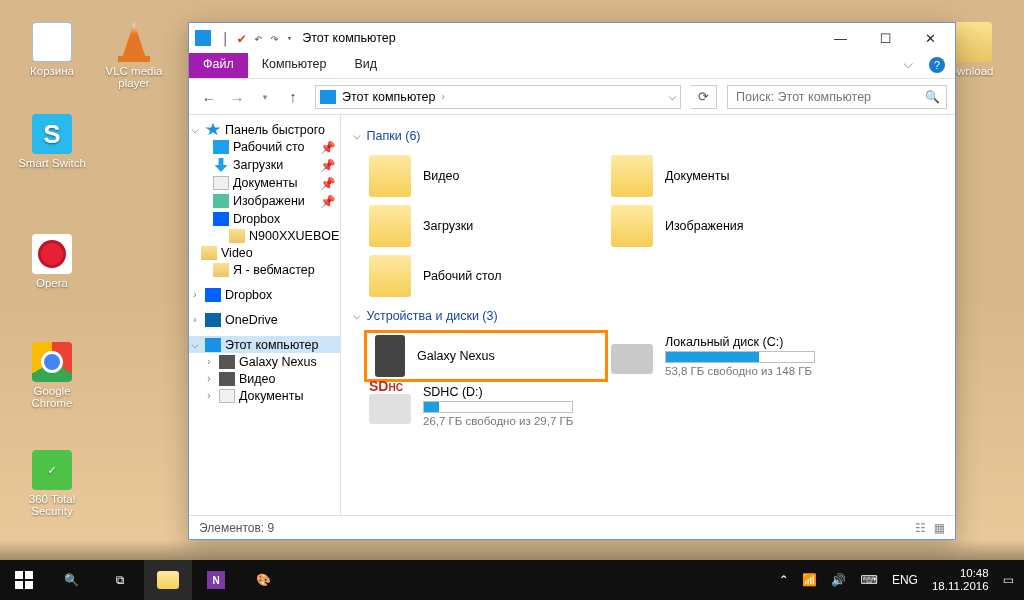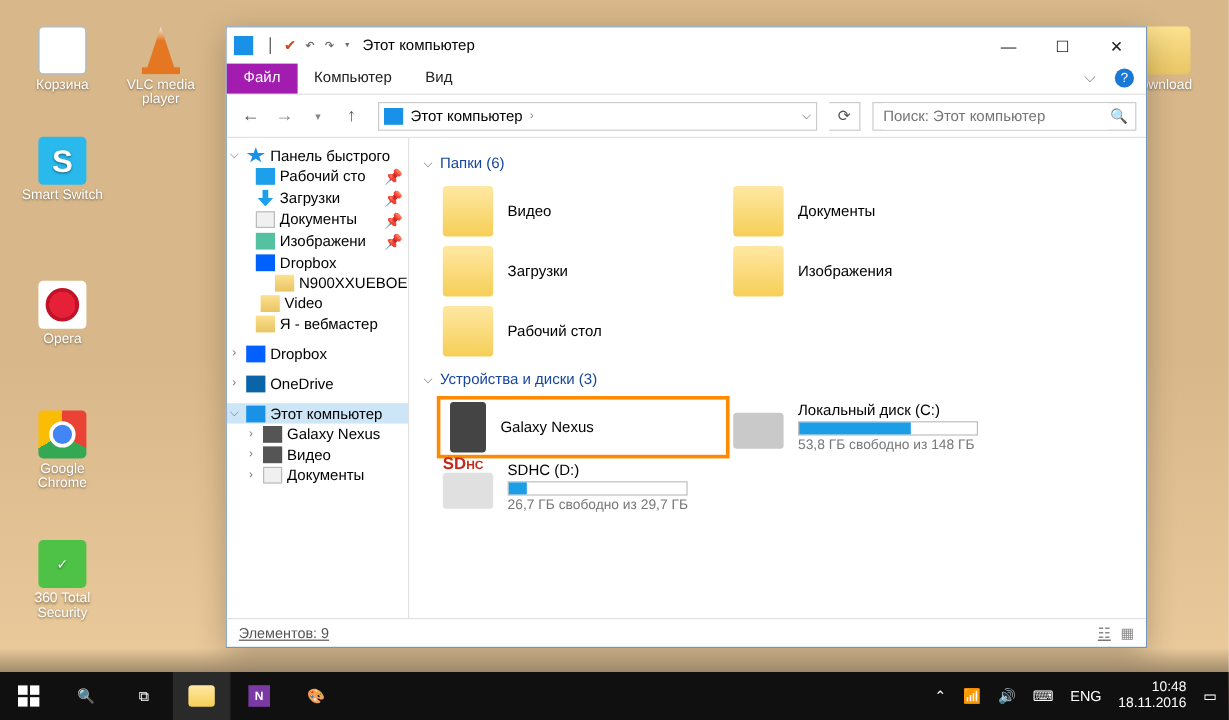--- a/index.html
+++ b/index.html
@@ -79,21 +79,21 @@
 .ficon-fold{background:linear-gradient(#ffe8a3,#f6cf57);border-radius:3px;}
 .item .lbls{display:flex;flex-direction:column;gap:0;}
 .item .name{color:#000;}
 .item .sub{color:#777;font-size:11.5px;}
 .item.hl{outline:3px solid #ff8a00;outline-offset:-2px;}
 .dev-ico{background:#444;width:30px;height:42px;border-radius:3px;margin-left:6px;}
 .disk-ico{width:42px;height:30px;background:#c9c9c9;border-radius:3px;margin-top:6px;}
 .usage{width:150px;height:12px;border:1px solid #bfbfbf;margin:2px 0;}
 .usage .fill{height:100%;background:#1a9fe6;}
 
-.status{height:24px;border-top:1px solid #e1e1e1;display:flex;align-items:center;padding:0 10px;font-size:12px;color:#555;text-decoration:underline;}
+.status{height:24px;border-top:1px solid #e1e1e1;display:flex;align-items:center;padding:0 10px;font-size:12px;color:#555;}
 .status .views{margin-left:auto;display:flex;gap:8px;color:#888;}
 
 
 .taskbar{position:absolute;left:0;right:0;bottom:0;height:40px;background:#101010;display:flex;align-items:center;color:#fff;font-size:12px;}
 .tbtn{width:48px;height:40px;display:flex;align-items:center;justify-content:center;}
 .tbtn svg,.tbtn .g{width:18px;height:18px;}
 .tray{margin-left:auto;display:flex;align-items:center;gap:14px;padding:0 10px;}
 .clock{text-align:right;font-size:11.5px;line-height:13px;}
 </style>
 </head>
@@ -182,21 +182,21 @@
           <span class="pin">📌</span>
         </div>
       <div class="node" style="padding-left:24px">
           <span class="ic ic-db"></span>
           <span>Dropbox</span>
         </div>
       <div class="node" style="padding-left:40px">
           <span class="ic ic-fold"></span>
           <span>N900XXUEBOE3_</span>
         </div>
-      <div class="node" style="padding-left:28px">
+      <div class="node" style="padding-left:12px">
           <span class="ic ic-fold"></span>
           <span>Video</span>
         </div>
       <div class="node" style="padding-left:24px">
           <span class="ic ic-fold"></span>
           <span>Я - вебмастер</span>
         </div>
       <div style="height:8px"></div>
       <div class="node">
           <span class="exp">›</span>

